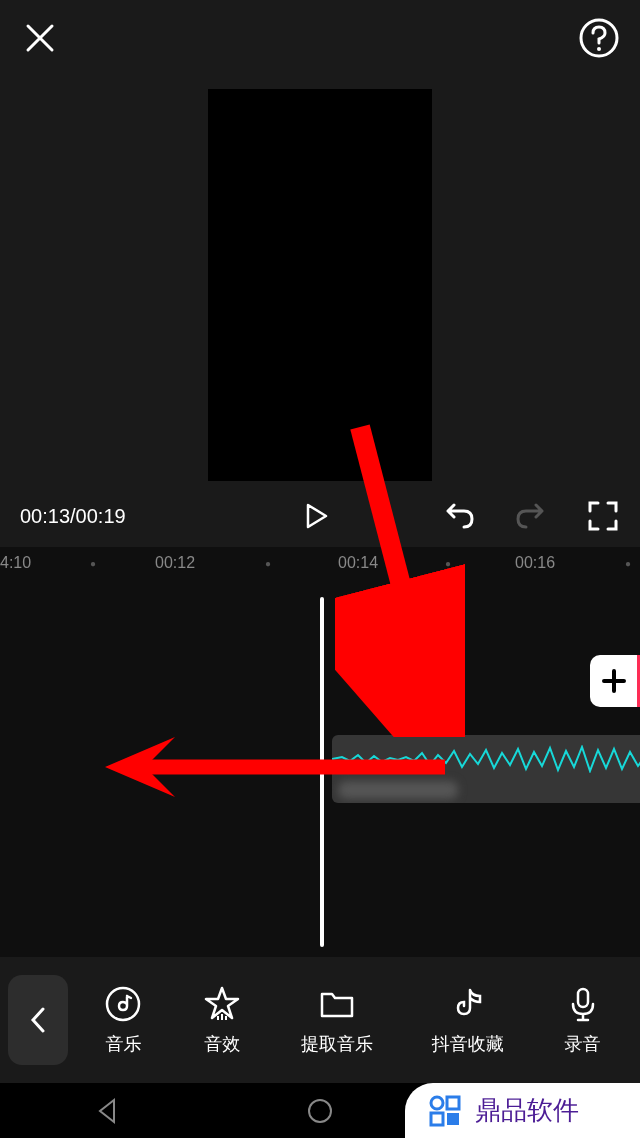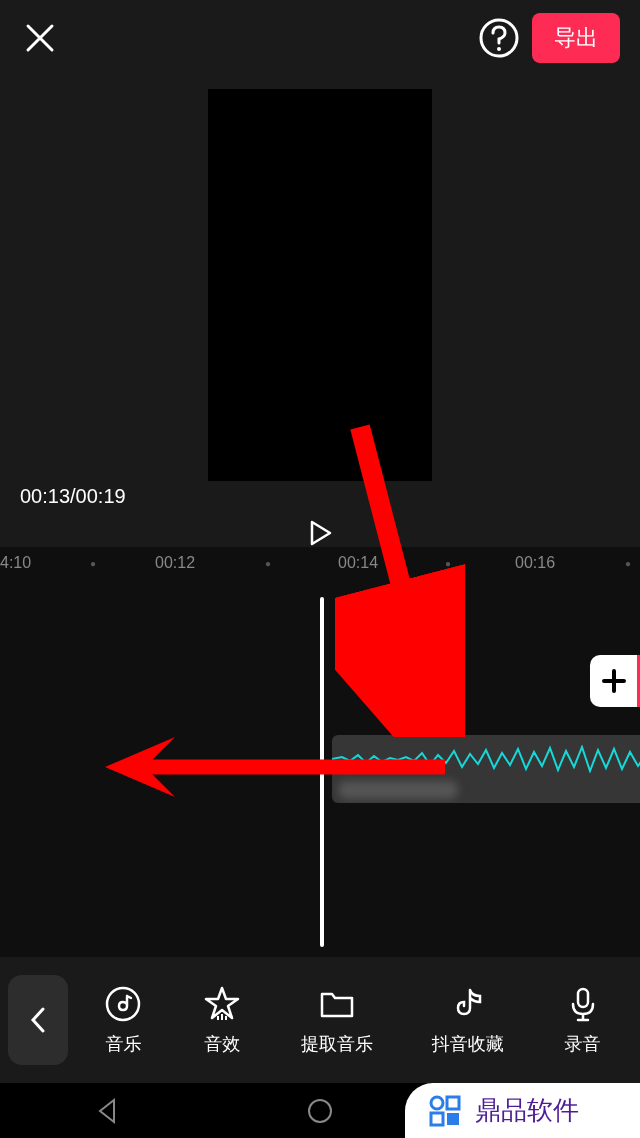--- a/index.html
+++ b/index.html
@@ -62,23 +62,23 @@
   }
   .video-frame {
     width: 224px;
     height: 392px;
     background: #000;
   }
   .controls-row {
     height: 62px;
     background: #1a1a1a;
     display: flex;
+    align-items: center;
     padding: 0 20px;
     gap: 10px;
-    flex-direction: column;
   }
   .time-txt { font-size: 20px; color: #fff; width: 170px; }
   .play-icon { flex: 1; display: flex; justify-content: center; }
   .ctrl-right { display: flex; gap: 38px; align-items: center; }
   .ctrl-ico { width: 34px; height: 34px; cursor: pointer; }
   .timeline-zone {
     height: 410px;
     background: #0f0f0f;
     position: relative;
   }
@@ -220,21 +220,20 @@
 <div class="top-bar">
   <svg class="close-x" viewBox="0 0 40 40">
     <path d="M8 8 L32 32 M32 8 L8 32" stroke="#fff" stroke-width="3" stroke-linecap="round"></path>
   </svg>
   <div class="spacer"></div>
   <svg class="help-icon" viewBox="0 0 42 42">
     <circle cx="21" cy="21" r="18" stroke="#fff" stroke-width="3" fill="none"></circle>
     <path d="M15 16 Q15 10 21 10 Q27 10 27 16 Q27 20 21 22 L21 26" stroke="#fff" stroke-width="3" fill="none" stroke-linecap="round"></path>
     <circle cx="21" cy="32" r="2" fill="#fff"></circle>
   </svg>
-  <button class="export-btn">导出</button>
 </div>
 
 <div class="preview-area">
   <div class="video-frame"></div>
 </div>
 
 <div class="controls-row">
   <div class="time-txt">00:13/00:19</div>
   <div class="play-icon">
     <svg width="30" height="30" viewBox="0 0 30 30">

